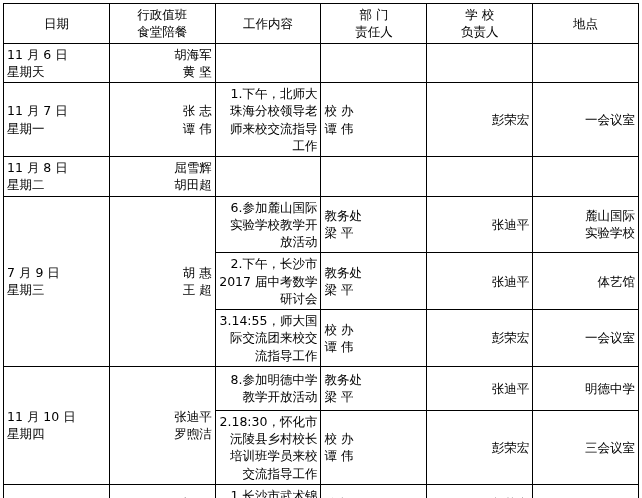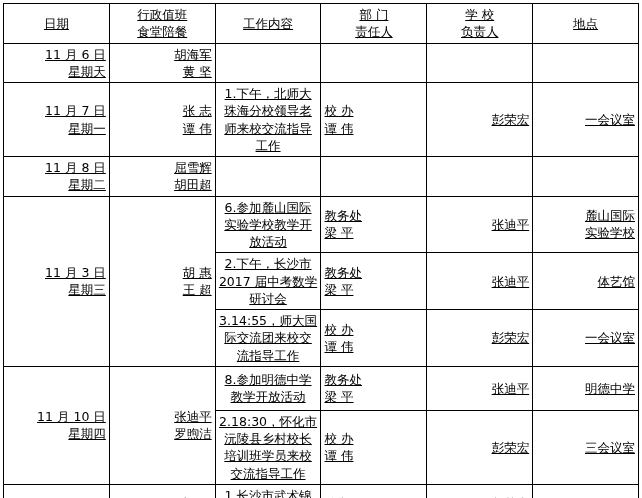--- a/index.html
+++ b/index.html
@@ -11,21 +11,20 @@
     width: 642px;
     height: 498px;
     font-family: "DejaVu Sans", "Liberation Sans", sans-serif;
     color: #000000;
   }
   #sheet {
     width: 642px;
     height: 498px;
     position: relative;
     overflow: hidden;
-    text-decoration: underline;
   }
   table.schedule {
     border-collapse: collapse;
     width: 636px;
     margin: 3px 3px 0 3px;
     table-layout: fixed;
   }
   table.schedule th,
   table.schedule td {
     border: 1px solid #000000;
@@ -34,31 +33,31 @@
     line-height: 1.38;
     vertical-align: middle;
     word-break: break-all;
   }
   th.hdr {
     font-weight: normal;
     text-align: center;
     height: 34px;
   }
   td.date-cell {
-    text-align: right;
+    text-align: left;
     white-space: pre-line;
     width: 72px;
   }
   td.duty-cell {
     text-align: right;
     white-space: pre-line;
     width: 84px;
   }
   td.content-cell {
-    text-align: center;
+    text-align: right;
     padding-left: 4px;
     padding-right: 4px;
   }
   td.dept-cell {
     text-align: left;
     white-space: pre-line;
     width: 88px;
   }
   td.school-cell {
     text-align: right;
@@ -130,21 +129,21 @@
           <td class="date-cell">11 月 8 日
 星期二</td>
           <td class="duty-cell">屈雪辉
 胡田超</td>
           <td class="content-cell"></td>
           <td class="dept-cell"></td>
           <td class="school-cell"></td>
           <td class="place-cell"></td>
         </tr>
         <tr style="height: 44px;">
-          <td class="date-cell" rowspan="3">11 月 3 日
+          <td class="date-cell" rowspan="3">7 月 9 日
 星期三</td>
           <td class="duty-cell" rowspan="3">胡  惠
 王  超</td>
           <td class="content-cell">6.参加麓山国际实验学校教学开放活动</td>
           <td class="dept-cell">教务处
 梁  平</td>
           <td class="school-cell">张迪平</td>
           <td class="place-cell">麓山国际
 实验学校</td>
         </tr>

